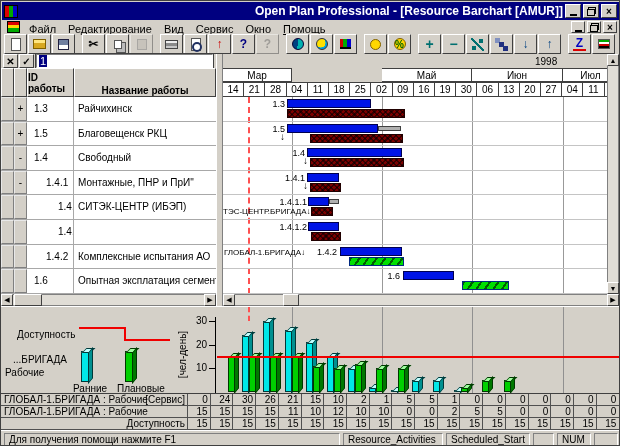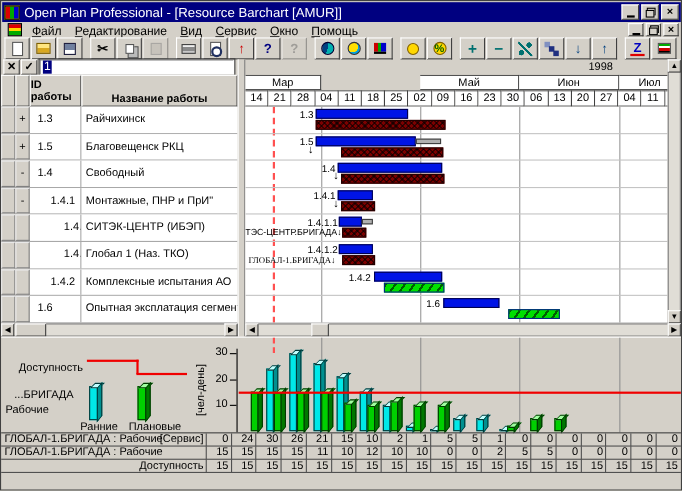--- a/index.html
+++ b/index.html
@@ -5,21 +5,21 @@
   html,body{margin:0;padding:0;background:#9c9c94;}
   *{box-sizing:border-box;}
   .app{position:relative;width:620px;height:446px;background:#d4d0c8;
        font-family:"Liberation Sans",sans-serif;font-size:11px;color:#000;
        border:1px solid #404040;overflow:hidden;}
   .abs{position:absolute;}
 
   
   .titlebar{position:absolute;left:1px;top:1px;width:617px;height:18px;background:#000080;
             display:flex;align-items:center;padding:0 2px;color:#fff;}
-  .title-text{font-weight:normal;font-size:12px;margin-left:4px;white-space:nowrap;flex:1;}
+  .title-text{font-weight:bold;font-size:12px;margin-left:4px;white-space:nowrap;flex:1;text-align:right;}
   .app-icon{width:14px;height:13px;border:1px solid #000;
             background:linear-gradient(90deg,#d00 0 33%,#0a0 33% 66%,#00c 66%),#ff0;}
   .wbtn{width:16px;height:14px;margin-left:2px;background:#d4d0c8;border:1px solid;
         border-color:#fff #404040 #404040 #fff;display:flex;align-items:center;justify-content:center;
         font-size:10px;font-weight:bold;color:#000;position:relative;}
   .wbtn.small{width:14px;height:12px;}
   .g-min{width:7px;height:7px;border-bottom:2px solid #000;margin-top:2px;}
   .g-restore{position:relative;width:9px;height:9px;}
   .g-restore::before{content:"";position:absolute;right:0;top:0;width:6px;height:5px;border:1px solid #000;background:#d4d0c8;}
   .g-restore::after{content:"";position:absolute;left:0;bottom:0;width:6px;height:5px;border:1px solid #000;background:#d4d0c8;}
@@ -283,21 +283,20 @@
       <div class="trow" style="top: 98.4px; height: 24.6px;">
         <div class="rowsel" style="left: 0px; top: 0px; width: 13px; height: 100%;"></div>
         <div class="rowsel" style="left: 13px; top: 0px; width: 13px; height: 100%; text-align: center; line-height: 22.6px; font-size: 10px;"></div>
         <div class="cell-id" style="padding-left: 31px;">1.4.1</div>
         <div class="cell-name">СИТЭК-ЦЕНТР (ИБЭП)</div>
       </div>
       <div class="trow" style="top: 123px; height: 24.6px;">
         <div class="rowsel" style="left: 0px; top: 0px; width: 13px; height: 100%;"></div>
         <div class="rowsel" style="left: 13px; top: 0px; width: 13px; height: 100%; text-align: center; line-height: 22.6px; font-size: 10px;"></div>
         <div class="cell-id" style="padding-left: 31px;">1.4.1</div>
-        <div class="cell-name">Глобал 1 (Наз. ТКО)</div>
       </div>
       <div class="trow" style="top: 147.6px; height: 24.6px;">
         <div class="rowsel" style="left: 0px; top: 0px; width: 13px; height: 100%;"></div>
         <div class="rowsel" style="left: 13px; top: 0px; width: 13px; height: 100%; text-align: center; line-height: 22.6px; font-size: 10px;"></div>
         <div class="cell-id" style="padding-left: 19px;">1.4.2</div>
         <div class="cell-name">Комплексные испытания АО</div>
       </div>
       <div class="trow" style="top: 172.2px; height: 24.6px;">
         <div class="rowsel" style="left: 0px; top: 0px; width: 13px; height: 100%;"></div>
         <div class="rowsel" style="left: 13px; top: 0px; width: 13px; height: 100%; text-align: center; line-height: 22.6px; font-size: 10px;"></div>
@@ -321,21 +320,21 @@
       <div class="gantt-hdr-cell" style="left: 0px; width: 21.2px;">14</div>
       <div class="gantt-hdr-cell" style="left: 21.2px; width: 21.2px;">21</div>
       <div class="gantt-hdr-cell" style="left: 42.4px; width: 21.2px;">28</div>
       <div class="gantt-hdr-cell" style="left: 63.6px; width: 21.2px;">04</div>
       <div class="gantt-hdr-cell" style="left: 84.8px; width: 21.2px;">11</div>
       <div class="gantt-hdr-cell" style="left: 106px; width: 21.2px;">18</div>
       <div class="gantt-hdr-cell" style="left: 127.2px; width: 21.2px;">25</div>
       <div class="gantt-hdr-cell" style="left: 148.4px; width: 21.2px;">02</div>
       <div class="gantt-hdr-cell" style="left: 169.6px; width: 21.2px;">09</div>
       <div class="gantt-hdr-cell" style="left: 190.8px; width: 21.2px;">16</div>
-      <div class="gantt-hdr-cell" style="left: 212px; width: 21.2px;">23</div>
+      <div class="gantt-hdr-cell" style="left: 212px; width: 21.2px;">19</div>
       <div class="gantt-hdr-cell" style="left: 233.2px; width: 21.2px;">30</div>
       <div class="gantt-hdr-cell" style="left: 254.4px; width: 21.2px;">06</div>
       <div class="gantt-hdr-cell" style="left: 275.6px; width: 21.2px; text-align: center;">13</div>
       <div class="gantt-hdr-cell" style="left: 296.8px; width: 21.2px;">20</div>
       <div class="gantt-hdr-cell" style="left: 318px; width: 21.2px;">27</div>
       <div class="gantt-hdr-cell" style="left: 339.2px; width: 21.2px;">04</div>
       <div class="gantt-hdr-cell" style="left: 360.4px; width: 21.2px;">11</div>
       <div class="gantt-hdr-cell" style="left: 381.6px; width: 21.2px;">18</div>
     </div>
 
@@ -371,21 +370,21 @@
       </div>
       <div class="grow" style="top: 98.4px; height: 24.6px;">
         <div class="gl" style="left: 0px; top: 2px; width: 84px;">1.4.1.1</div>
         <div class="gl" style="left: 0px; top: 12px; width: 82px; font-size: 8px;">ТЭС-ЦЕНТР.БРИГАДА↓</div>
         <div class="bar-blue" style="left: 85px; top: 2px; width: 21px;"></div>
         <div class="bar-gray" style="left: 106px; top: 4px; width: 10px;"></div>
         <div class="bar-red" style="left: 88px; top: 12px; width: 22px;"></div>
       </div>
       <div class="grow" style="top: 123px; height: 24.6px;">
         <div class="gl" style="left: 0px; top: 2px; width: 84px;">1.4.1.2</div>
-        <div class="gl" style="left: 0px; top: 12px; width: 82px; font-size: 8px; font-family: Liberation Serif, serif;">ГЛОБАЛ-1.БРИГАДА↓</div>
+        <div class="gl" style="left: 0px; top: 28px; width: 82px; font-size: 8px;">ГЛОБАЛ-1.БРИГАДА↓</div>
         <div class="bar-blue" style="left: 85px; top: 2px; width: 31px;"></div>
         <div class="bar-red" style="left: 88px; top: 12px; width: 30px;"></div>
       </div>
       <div class="grow" style="top: 147.6px; height: 24.6px;">
         <div class="gl" style="left: 0px; top: 2px; width: 114px;">1.4.2</div>
         <div class="bar-blue" style="left: 117px; top: 2px; width: 62px;"></div>
         <div class="bar-green" style="left: 126px; top: 12px; width: 55px;"></div>
       </div>
       <div class="grow" style="top: 172.2px; height: 24.6px;">
         <div class="gl" style="left: 0px; top: 2px; width: 177px;">1.6</div>
@@ -520,13 +519,21 @@
         <div class="rcell" style="left: 458.4px; top: 0px; width: 22.7px; height: 12px;">15</div>
         <div class="rcell" style="left: 481.1px; top: 0px; width: 22.7px; height: 12px;">15</div>
         <div class="rcell" style="left: 503.8px; top: 0px; width: 22.7px; height: 12px;">15</div>
         <div class="rcell" style="left: 526.5px; top: 0px; width: 22.7px; height: 12px;">15</div>
         <div class="rcell" style="left: 549.2px; top: 0px; width: 22.7px; height: 12px;">15</div>
         <div class="rcell" style="left: 571.9px; top: 0px; width: 22.7px; height: 12px;">15</div>
         <div class="rcell" style="left: 594.6px; top: 0px; width: 22.7px; height: 12px;">15</div>
       </div>
     </div>
 
+  <div class="statusbar" id="statusbar">
+    <div class="spanel" style="width:336px;">Для получения помощи нажмите F1</div>
+  <div class="spanel" style="width: 100px;">Resource_Activities</div>
+      <div class="spanel" style="width: 84px;">Scheduled_Start</div>
+      <div class="spanel" style="width: 21px;"></div>
+      <div class="spanel" style="width: 34px;">NUM</div>
+      <div class="spanel" style="width: 24px;"></div>
+    </div>
 </div>
 
 </body></html>

